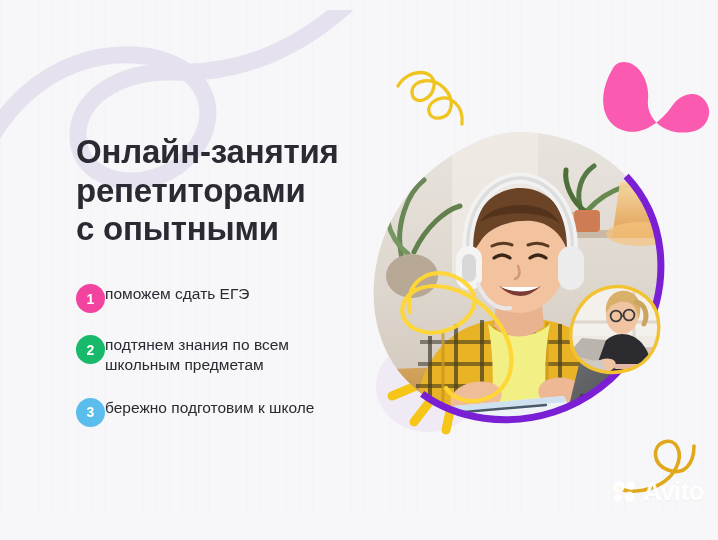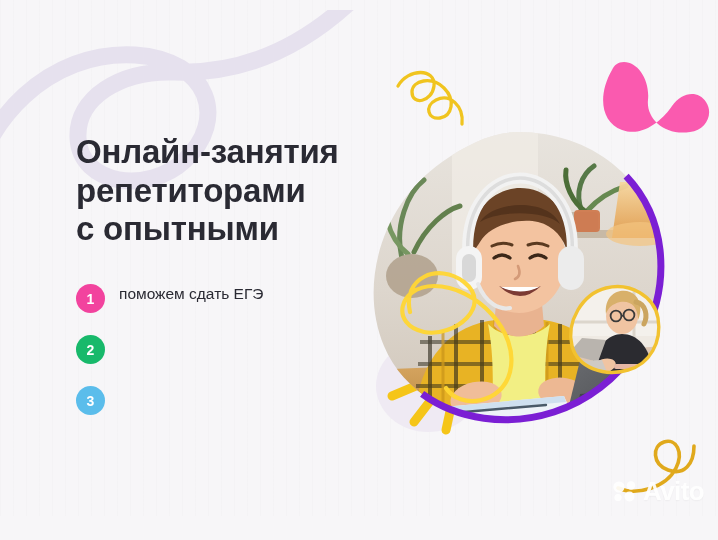--- a/index.html
+++ b/index.html
@@ -36,21 +36,21 @@
   .bullets{position:absolute;left:76px;top:283px;width:320px;}
   .bullet{display:flex;align-items:flex-start;margin-bottom:21px;}
   .bullet:last-child{margin-bottom:0;}
   .num{
     flex:0 0 auto;width:29px;height:29px;border-radius:50%;
     color:#fff;font-size:14px;font-weight:700;
     display:flex;align-items:center;justify-content:center;
     margin-top:1px;
   }
   .btext{
-    margin-left:14px;font-size:15.5px;line-height:1.32;
+    margin-left:0;font-size:15.5px;line-height:1.32;
     color:#2a2a33;font-weight:400;padding-top:1px;
   }
   .btext .l{display:block;white-space:nowrap;}
   .wavy{position:relative;display:inline-block;}
   .wavy .wline{position:absolute;left:-1px;bottom:-5px;width:calc(100% + 4px);height:7px;}
 
   
   .photo-wrap{position:absolute;left:368px;top:126px;width:300px;height:300px;}
   .photo-svg{position:absolute;inset:0;}
 
@@ -111,24 +111,31 @@
 
     <div class="bullet">
       <div class="num" style="background:#f2439e;">1</div>
       <div class="btext">
         <span class="l">поможем сдать ЕГЭ</span>
       </div>
     </div>
 
     <div class="bullet">
       <div class="num" style="background:#18b96b;">2</div>
+      <div class="btext">
+        <span class="l">подтянем знания по всем</span>
+        <span class="l">школьным предметам</span>
+      </div>
     </div>
 
     <div class="bullet">
       <div class="num" style="background:#5bbdeb;">3</div>
+      <div class="btext">
+        <span class="l">бережно подготовим к школе</span>
+      </div>
     </div>
 
   </div>
 
   <div class="photo-wrap">
     <svg class="photo-svg" viewBox="0 0 300 300">
       <defs>
 
         <clipPath id="blobClip">
           <path d="M150 6 C 222 6, 284 52, 292 124 C 300 196, 254 264, 186 286

